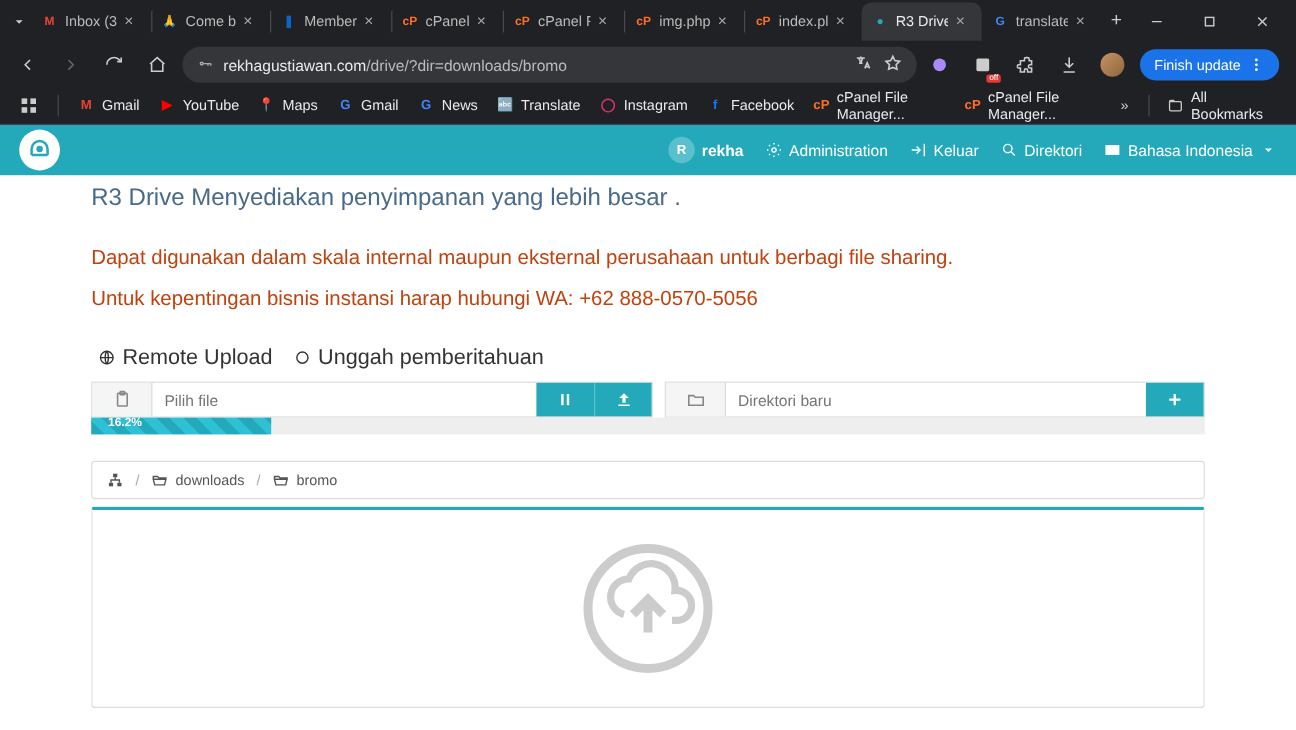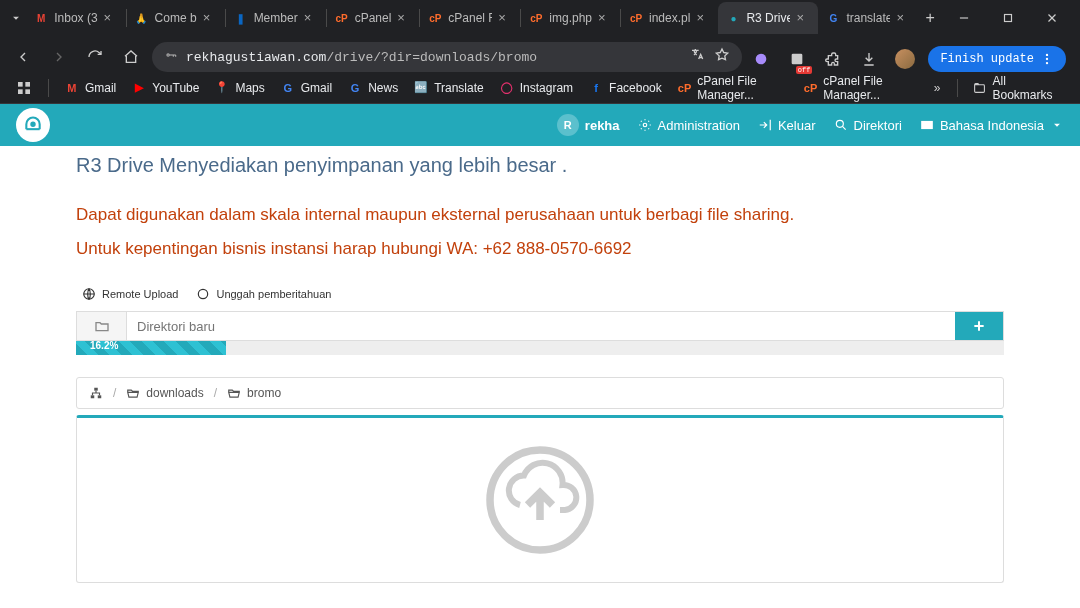--- a/index.html
+++ b/index.html
@@ -12,21 +12,21 @@
 .tab { display: flex; align-items: center; height: 32px; padding: 0 8px; border-radius: 8px 8px 0 0; font-size: 12px; color: #bbb; gap: 6px; max-width: 100px; min-width: 80px; position: relative; cursor: pointer; }
 .tab.active { background: #35363a; color: #e8eaed; }
 .tab-sep { width: 1px; height: 18px; background: #4a4a4a; }
 .tab .favicon { width: 14px; height: 14px; flex-shrink: 0; display: flex; align-items: center; justify-content: center; font-size: 10px; }
 .tab .title { white-space: nowrap; overflow: hidden; text-overflow: clip; flex: 1; }
 .tab .close { width: 14px; height: 14px; flex-shrink: 0; color: #aaa; font-size: 13px; line-height: 1; cursor: pointer; }
 .new-tab { width: 28px; height: 28px; display: flex; align-items: center; justify-content: center; color: #ccc; cursor: pointer; font-size: 16px; }
 .win-controls { display: flex; margin-left: auto; }
 .win-controls > div { width: 44px; height: 34px; display: flex; align-items: center; justify-content: center; color: #ccc; cursor: pointer; }
 
-.addr-bar { display: flex; align-items: flex-end; height: 36px; padding: 0 8px; gap: 6px; background: #202124; font-family: Liberation Mono, monospace; }
+.addr-bar { display: flex; align-items: center; height: 36px; padding: 0 8px; gap: 6px; background: #202124; }
 .nav-btn { width: 30px; height: 30px; display: flex; align-items: center; justify-content: center; color: #ccc; cursor: pointer; border-radius: 50%; }
 .nav-btn.disabled { color: #666; }
 .url-field { flex: 1; background: #35363a; border-radius: 18px; height: 30px; display: flex; align-items: center; padding: 0 12px; gap: 8px; color: #bbb; font-size: 13px; }
 .url-field .lock { color: #aaa; }
 .url-field .url { flex: 1; white-space: nowrap; overflow: hidden; }
 .url-field .url .host { color: #e8eaed; }
 .addr-right { display: flex; align-items: center; gap: 10px; padding-right: 6px; }
 .addr-right .icon-btn { width: 26px; height: 26px; display: flex; align-items: center; justify-content: center; color: #ccc; cursor: pointer; }
 .pill-btn { background: #1a73e8; color: #fff; padding: 6px 12px; border-radius: 14px; font-size: 12px; display: flex; align-items: center; gap: 6px; cursor: pointer; }
 
@@ -41,21 +41,21 @@
 .brand { width: 34px; height: 34px; background: #fff; border-radius: 50%; display: flex; align-items: center; justify-content: center; color: #23a9ba; font-weight: bold; }
 .header-right { margin-left: auto; display: flex; align-items: center; gap: 18px; font-size: 13px; }
 .header-right .item { display: flex; align-items: center; gap: 6px; cursor: pointer; }
 .avatar { width: 22px; height: 22px; border-radius: 50%; background: #5bc0cd; display: flex; align-items: center; justify-content: center; font-size: 11px; font-weight: bold; }
 
 
 .content { padding: 8px 76px 0; }
 .headline { font-size: 20px; color: #4a6a8a; margin-bottom: 28px; }
 .body-text { font-size: 17px; color: #c2410c; margin-bottom: 14px; }
 
-.toolbar { display: flex; gap: 18px; padding: 14px 6px 10px; font-size: 11px; color: #333; }
+.toolbar { display: flex; gap: 18px; padding: 14px 6px 10px; font-size: 18px; color: #333; }
 .toolbar .tb-item { display: flex; align-items: center; gap: 6px; cursor: pointer; }
 
 .action-row { display: flex; gap: 10px; }
 .panel { border: 1px solid #ddd; display: flex; height: 30px; }
 .panel.left { flex: 0 0 468px; }
 .panel.right { flex: 1; }
 .icon-cell { width: 50px; background: #f5f5f5; display: flex; align-items: center; justify-content: center; color: #888; border-right: 1px solid #ddd; }
 .input-cell { flex: 1; }
 .input-cell input { width: 100%; height: 100%; border: none; padding: 0 10px; font-size: 13px; outline: none; color: #555; background: transparent; }
 .act-btn { width: 48px; background: #23a9ba; color: #fff; display: flex; align-items: center; justify-content: center; cursor: pointer; }
@@ -346,39 +346,61 @@
       <svg class="ic" viewBox="0 0 24 24" fill="currentColor">
           <path d="M7 10l5 5 5-5z"></path>
         </svg>
     </div>
   </div>
 </div>
 
 <div class="content">
   <div class="headline">R3 Drive Menyediakan penyimpanan yang lebih besar .</div>
   <div class="body-text">Dapat digunakan dalam skala internal maupun eksternal perusahaan untuk berbagi file sharing.</div>
-  <div class="body-text">Untuk kepentingan bisnis instansi harap hubungi WA: +62 888-0570-6692</div>
+  <div class="body-text">Untuk kepentingan bisnis instansi harap hubungi WA: +62 888-0570-5056</div>
 
   <div class="toolbar">
     <div class="tb-item">
       <svg class="ic" viewBox="0 0 24 24" fill="none" stroke="currentColor" stroke-width="2">
           <circle cx="12" cy="12" r="9"></circle>
           <path d="M3 12h18M12 3c3 3 3 15 0 18M12 3c-3 3-3 15 0 18"></path>
         </svg>
       <span>Remote Upload</span>
     </div>
     <div class="tb-item">
       <svg class="ic" viewBox="0 0 24 24" fill="none" stroke="currentColor" stroke-width="2">
           <circle cx="12" cy="12" r="8"></circle>
         </svg>
       <span>Unggah pemberitahuan</span>
     </div>
   </div>
 
   <div class="action-row">
+    <div class="panel left">
+      <div class="icon-cell">
+        <svg class="ic2" viewBox="0 0 24 24" fill="none" stroke="currentColor" stroke-width="2">
+            <rect x="6" y="4" width="12" height="16" rx="1"></rect>
+            <rect x="9" y="2" width="6" height="4" rx="1"></rect>
+          </svg>
+      </div>
+      <div class="input-cell">
+        <input type="text" placeholder="Pilih file" style="">
+      </div>
+      <div class="act-btn">
+        <svg class="ic2" viewBox="0 0 24 24" fill="currentColor">
+            <rect x="7" y="5" width="3" height="14"></rect>
+            <rect x="14" y="5" width="3" height="14"></rect>
+          </svg>
+      </div>
+      <div class="act-btn">
+        <svg class="ic2" viewBox="0 0 24 24" fill="currentColor">
+            <path d="M12 4l6 6h-4v6h-4v-6H6l6-6zM5 20h14v-2H5v2z"></path>
+          </svg>
+      </div>
+    </div>
     <div class="panel right">
       <div class="icon-cell">
         <svg class="ic2" viewBox="0 0 24 24" fill="none" stroke="currentColor" stroke-width="2">
             <path d="M3 7h6l2 2h10v10H3V7z"></path>
           </svg>
       </div>
       <div class="input-cell">
         <input type="text" placeholder="Direktori baru" style="">
       </div>
       <div class="act-btn">

